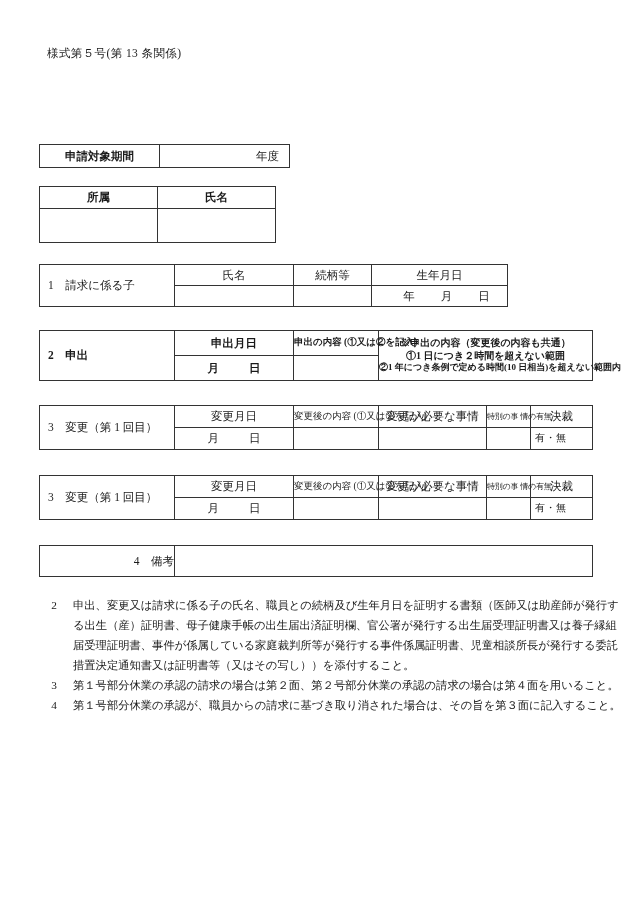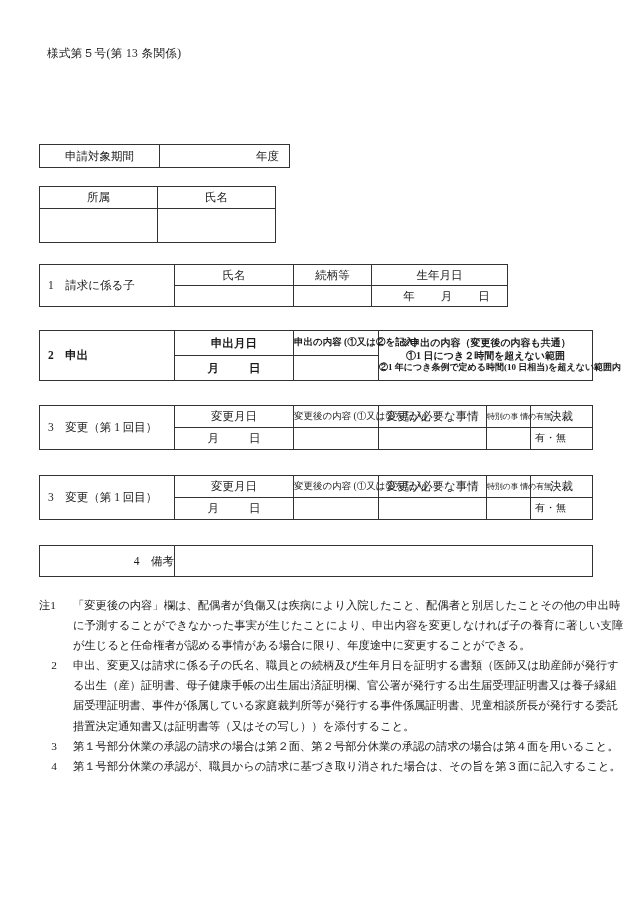--- a/index.html
+++ b/index.html
@@ -54,20 +54,21 @@
     border: 1px solid #333;
     padding: 0;
     vertical-align: middle;
     line-height: 1.25;
     text-align: center;
     white-space: nowrap;
   }
   td.lbl-left {
     text-align: left;
     padding-left: 8px;
+    font-weight: bold;
   }
   td.blank { }
   .two-line {
     white-space: normal;
     font-size: 9.5px;
     line-height: 1.25;
   }
   .tiny-head {
     white-space: normal;
     font-size: 8px;
@@ -340,28 +341,20 @@
     <tbody>
       <tr>
         <td class="rowlabel">4　備考</td>
         <td class="blank"></td>
       </tr>
     </tbody>
   </table>
 
   <div class="notes">
 
-    <div class="note-row">
-      <span class="note-marker">注1</span>
-      <span class="note-body">
-        <span class="ln">「変更後の内容」欄は、配偶者が負傷又は疾病により入院したこと、配偶者と別居したことその他の申出時</span>
-        <span class="ln">に予測することができなかった事実が生じたことにより、申出内容を変更しなければ子の養育に著しい支障</span>
-        <span class="ln">が生じると任命権者が認める事情がある場合に限り、年度途中に変更することができる。</span>
-      </span>
-    </div>
 
     <div class="note-row">
       <span class="note-marker num-only">2</span>
       <span class="note-body">
         <span class="ln">申出、変更又は請求に係る子の氏名、職員との続柄及び生年月日を証明する書類（医師又は助産師が発行す</span>
         <span class="ln">る出生（産）証明書、母子健康手帳の出生届出済証明欄、官公署が発行する出生届受理証明書又は養子縁組</span>
         <span class="ln">届受理証明書、事件が係属している家庭裁判所等が発行する事件係属証明書、児童相談所長が発行する委託</span>
         <span class="ln">措置決定通知書又は証明書等（又はその写し））を添付すること。</span>
       </span>
     </div>

